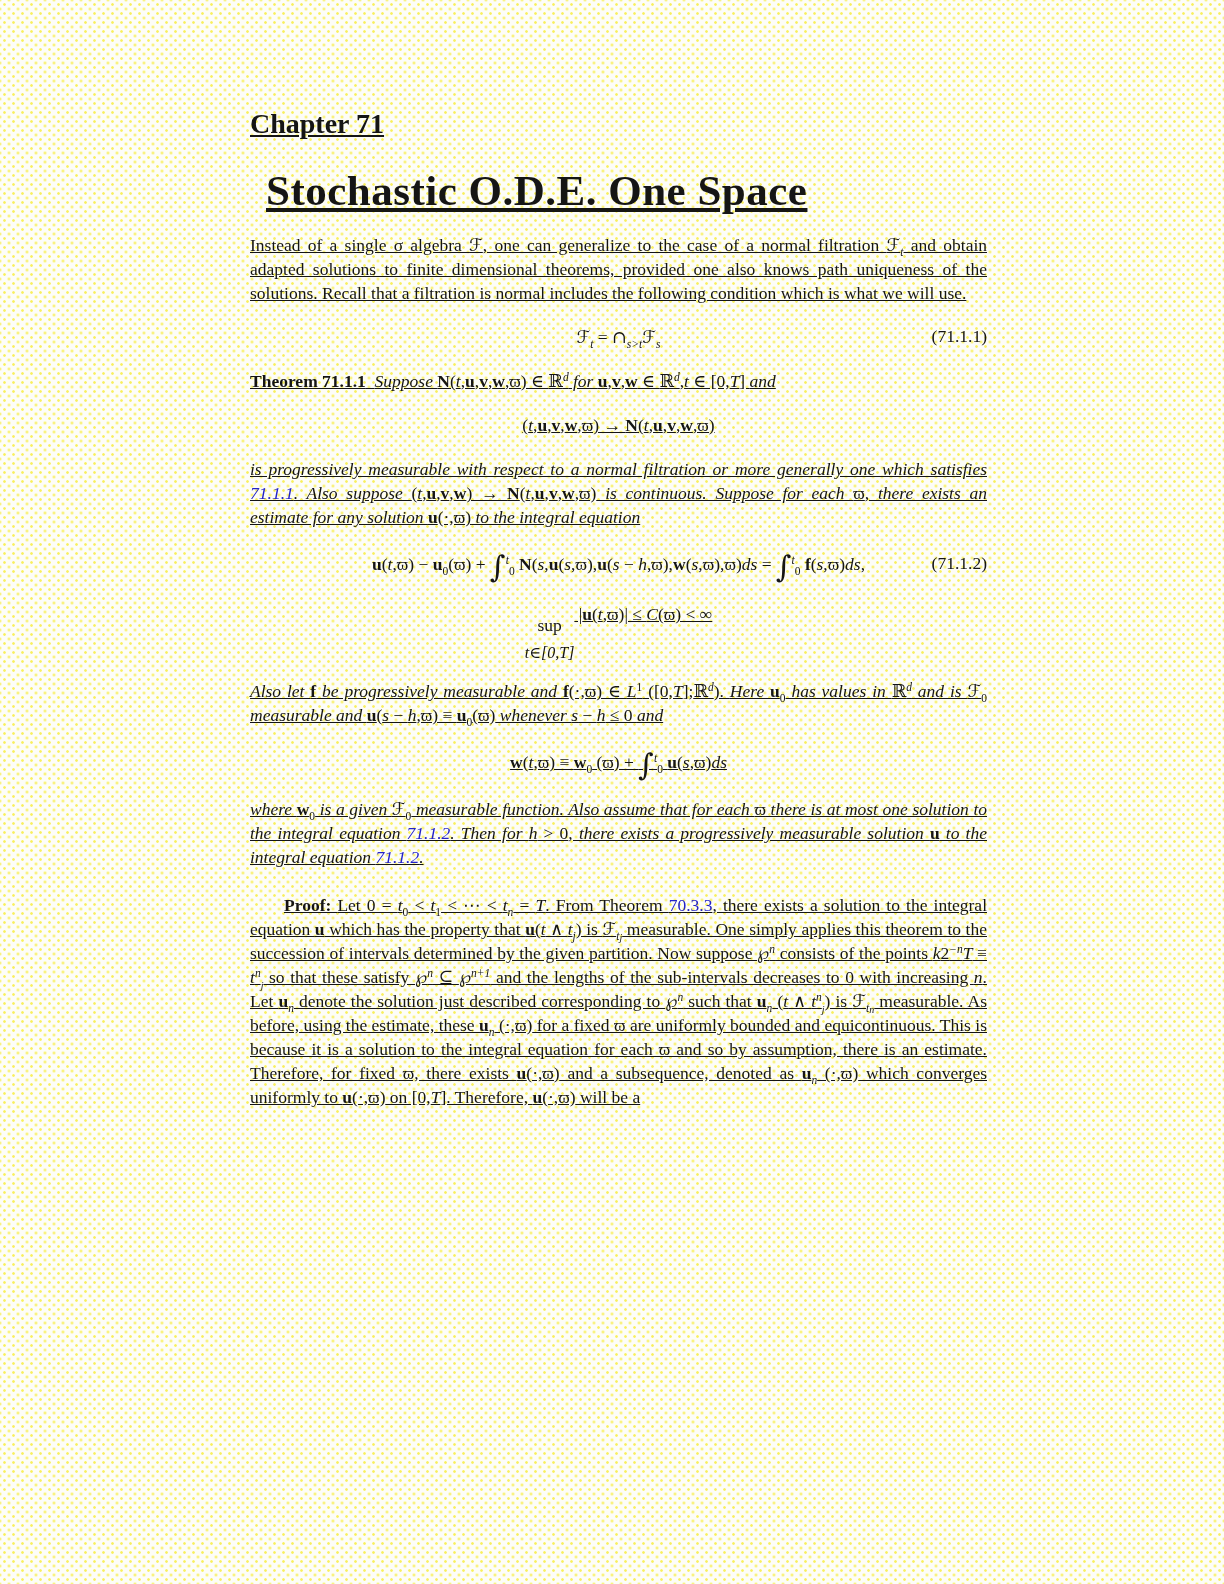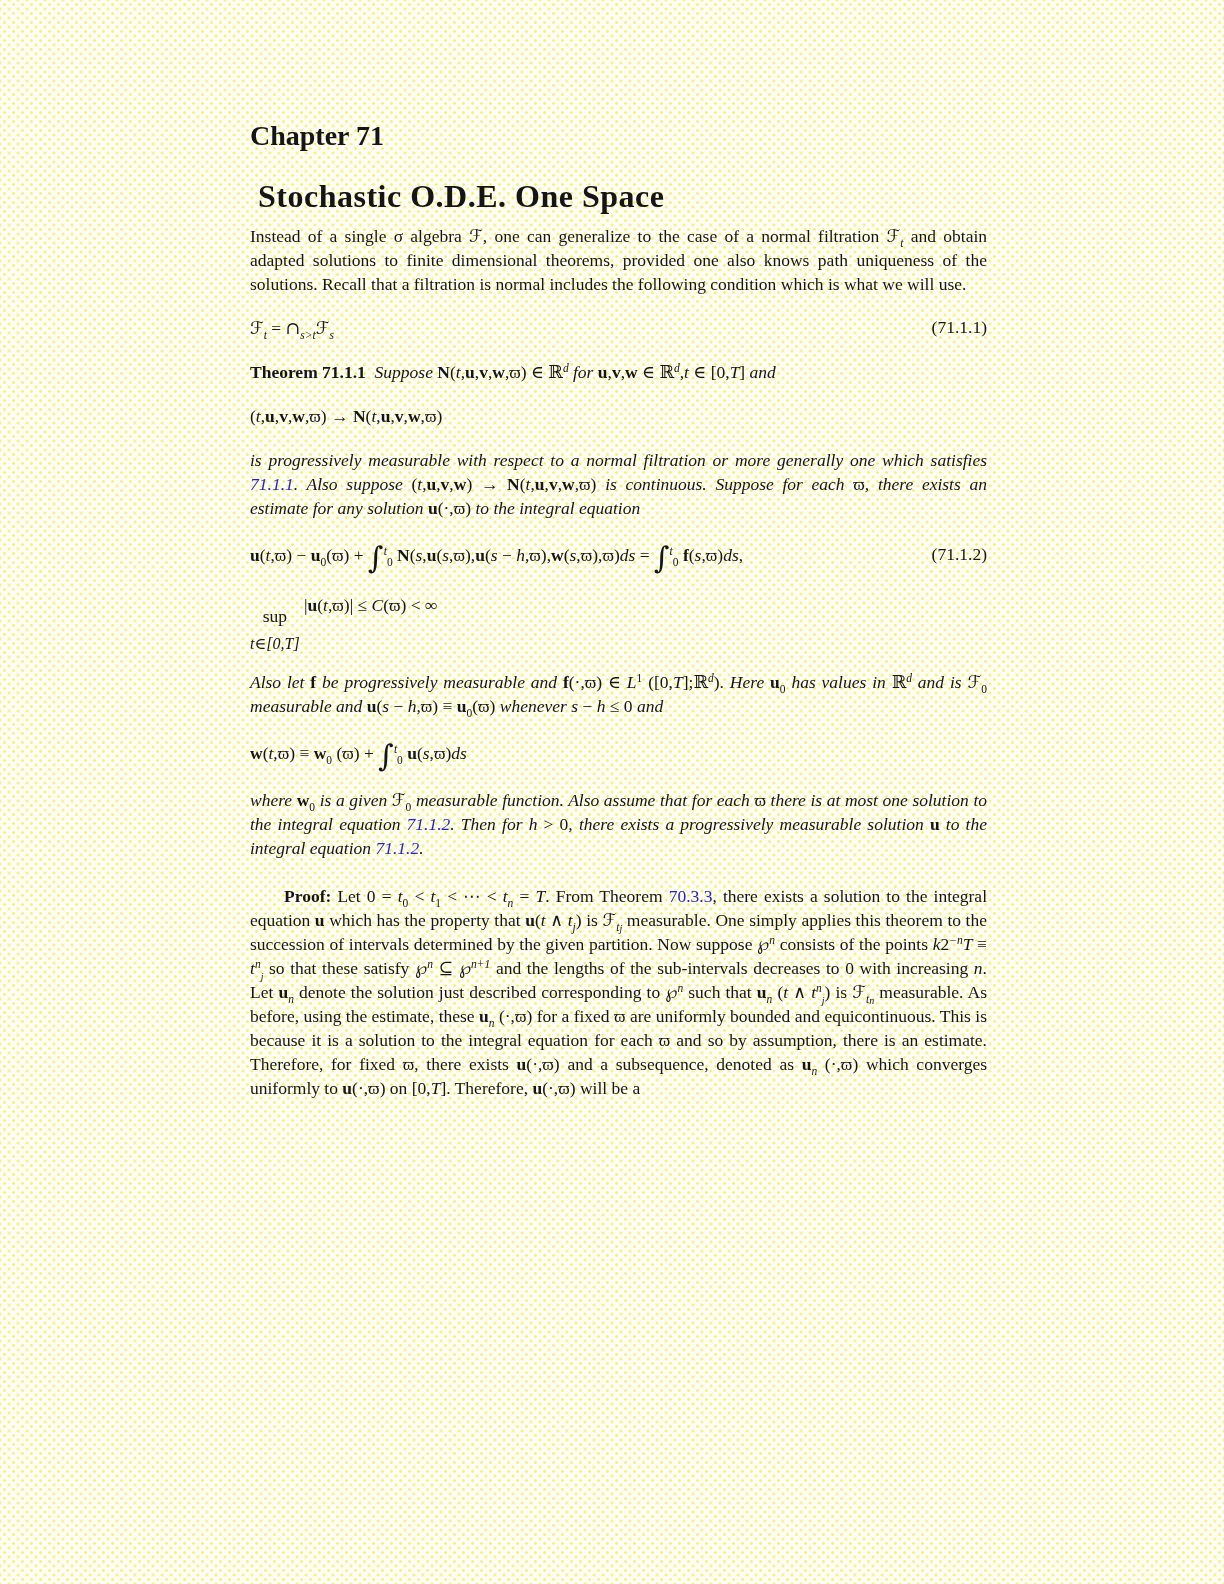--- a/index.html
+++ b/index.html
@@ -16,31 +16,31 @@
     background-color:var(--paper);
     background-image:
       radial-gradient(circle, var(--dot) 0.9px, rgba(255,255,255,0) 1.7px),
       radial-gradient(circle, var(--dot) 0.9px, rgba(255,255,255,0) 1.7px);
     background-size:9px 9px, 9px 9px;
     background-position:0 0, 4.5px 4.5px;
     font-family:"Liberation Serif","DejaVu Serif","DejaVu Sans",serif;
     font-size:17.5px;
   }
   .column{
-    position:absolute;left:250px;top:12px;width:737px;padding-top:109px;
+    position:absolute;left:250px;top:0;width:737px;padding-top:109px;text-decoration:underline;
   }
   .chapter-label{font-size:28px;font-weight:bold;margin:0;line-height:1.1;}
-  .doc-title{font-size:32px;font-weight:bold;margin:27px 0 0 8px;line-height:1.1;letter-spacing:0.5px;}
+  .doc-title{font-size:43px;font-weight:bold;margin:27px 0 0 16px;line-height:1.1;letter-spacing:0.5px;}
   .section-heading{font-size:25.5px;font-weight:bold;margin:40px 0 0 0;line-height:1.1;}
   .section-heading .sec-num{margin-right:30px;}
-  .flow{margin-top:10px;}
+  .flow{margin-top:19px;}
   .p{margin:0;line-height:24px;text-align:justify;}
   .indent{text-indent:34px;}
   .mt{margin-top:24px;}
-  .display{margin:17px 0;text-align:left;position:relative;line-height:30px;}
+  .display{margin:17px 0;text-align:center;position:relative;line-height:30px;}
   .display.tall{margin:20px 0;}
   .eq-body{display:inline-block;}
   .eq-tag{position:absolute;right:0;top:50%;transform:translateY(-50%);line-height:1;}
   .b{font-weight:bold;}
   .i{font-style:italic;}
   .ref{color:var(--link);cursor:pointer;}
   .scr{font-family:"DejaVu Serif","DejaVu Sans",serif;}
   .sub{font-size:11.5px;vertical-align:-4.5px;line-height:0;}
   .sup{font-size:11.5px;vertical-align:6.5px;line-height:0;}
   .sub2{font-size:10px;vertical-align:-6px;line-height:0;}

